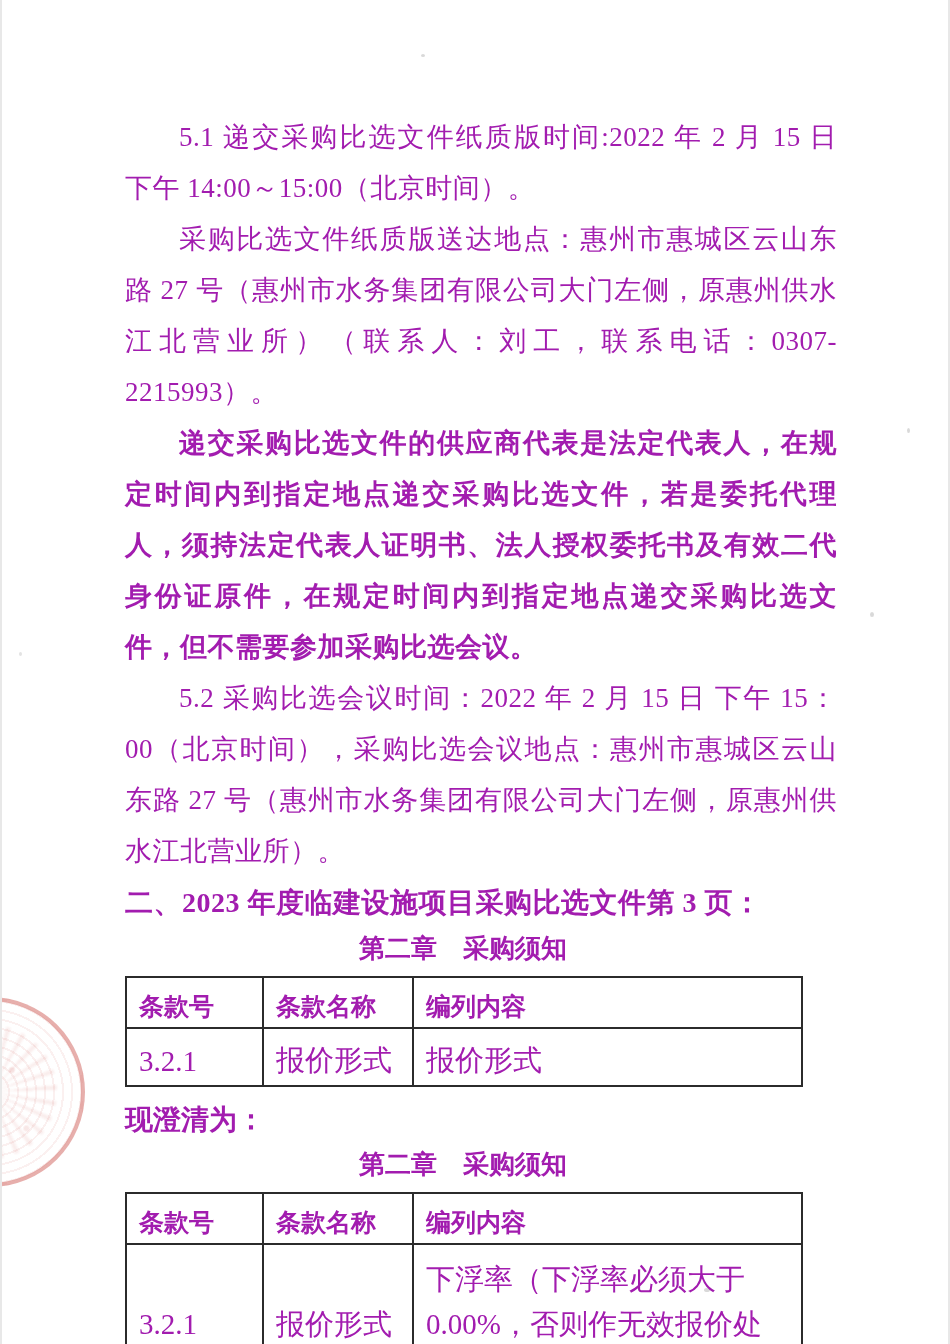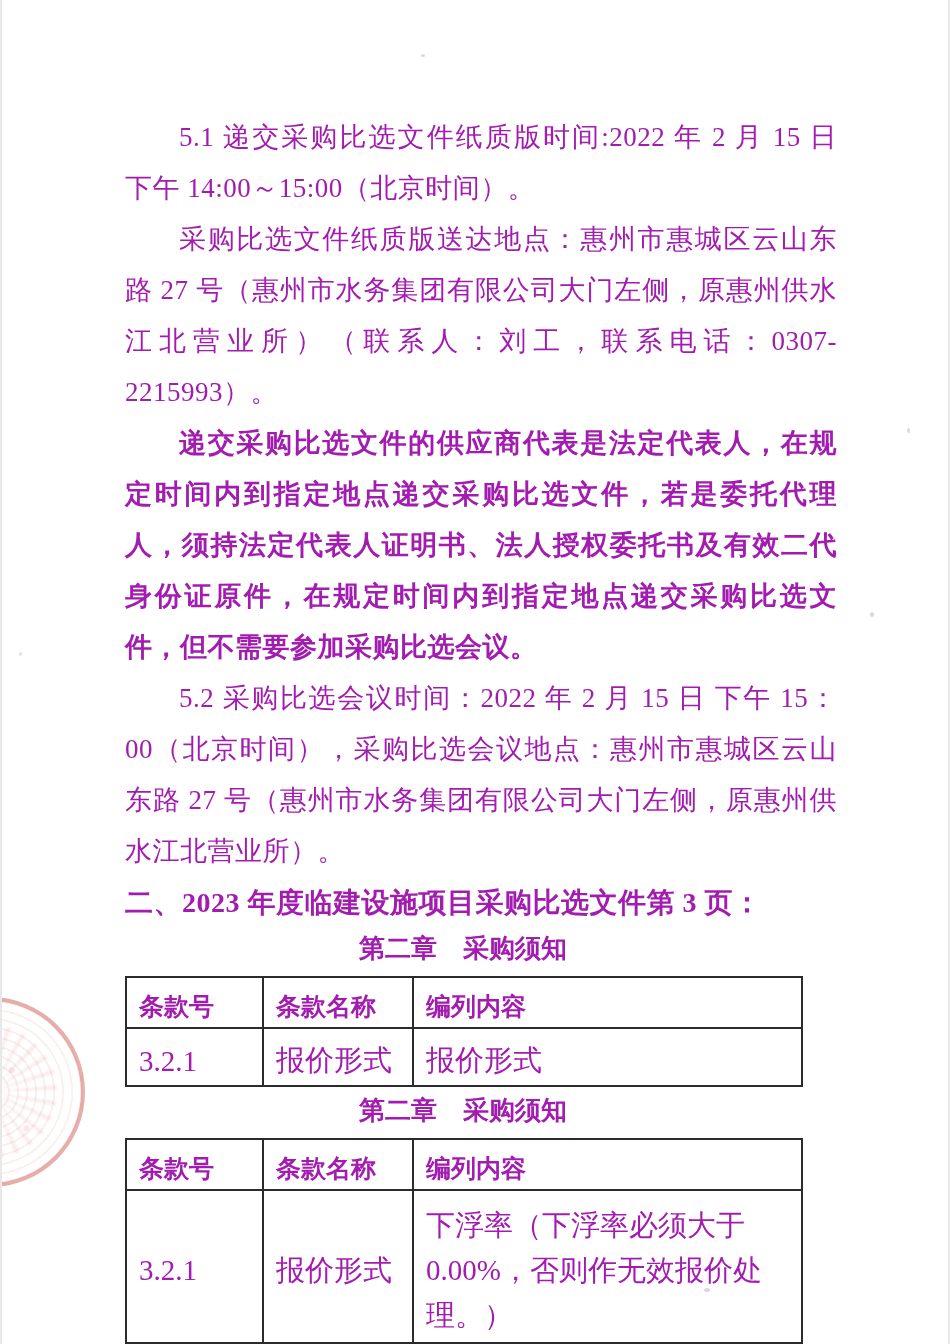--- a/index.html
+++ b/index.html
@@ -153,20 +153,21 @@
         <th>编列内容</th>
       </tr>
       <tr>
         <td>3.2.1</td>
         <td>报价形式</td>
         <td>报价形式</td>
       </tr>
     </tbody>
       </table>
 
+    <div class="clarify-label">现澄清为：</div>
 
     <div class="table-caption">第二章　采购须知</div>
 
     <table class="clause-table t2">
       <colgroup>
         <col class="col-no">
           <col class="col-name">
           <col class="col-body">
       </colgroup>
       <tbody>

